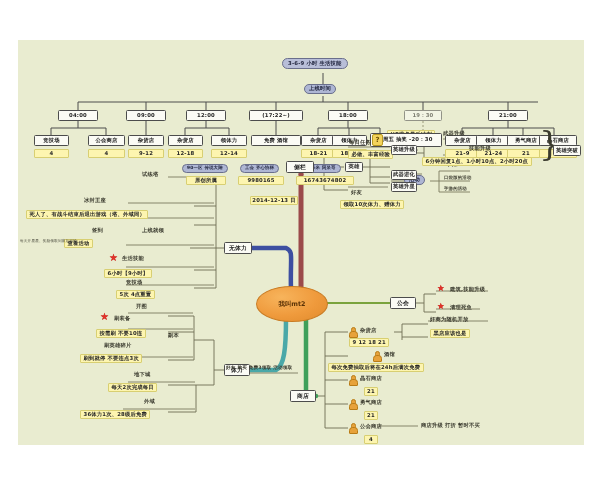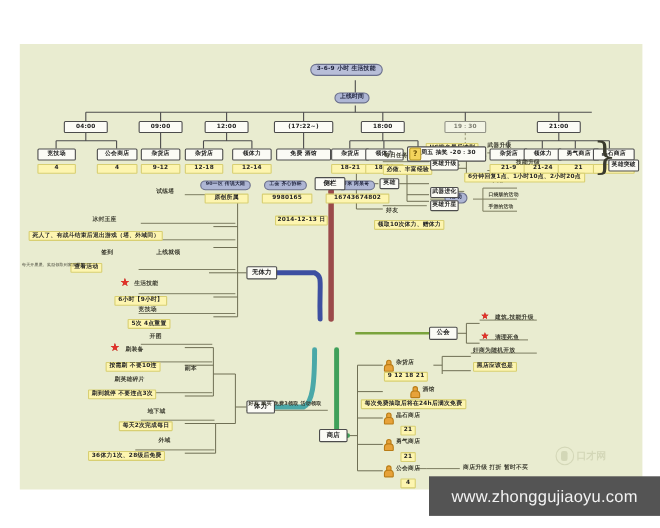--- a/index.html
+++ b/index.html
@@ -264,20 +264,21 @@
     <div class="nd hdr-sm" style="left:288px;top:124px;font-size:4.4px;">帝米  阿呆哥</div>
     <div class="nd yel ctr" style="left:278px;top:136px;width:58px;">16743674802</div>
 
     <div class="nd yel ctr" style="left:232px;top:156px;width:48px;">2014-12-13 日</div>
 
     <div class="nd hdr-sm" style="left:386px;top:135px;">活动</div>
     <div class="nd txt" style="left:428px;top:123px;font-size:4.4px;">QQ群</div>
     <div class="nd txt" style="left:426px;top:136px;font-size:4.4px;">口袋版的活动</div>
     <div class="nd txt" style="left:426px;top:147px;font-size:4.4px;">手游的活动</div>
 
+    <div id="center-node">我叫mt2</div>
 
     <div class="nd box" style="left:206px;top:202px;width:28px;height:12px;font-size:5.8px;">无体力</div>
 
     <div class="nd txt" style="left:124px;top:132px;">试练塔</div>
     <div class="nd txt" style="left:66px;top:158px;">冰封王座</div>
     <div class="nd yel" style="left:8px;top:170px;">死人了、有战斗结束后退出游戏（塔、外域同）</div>
     <div class="nd txt" style="left:74px;top:188px;">签到</div>
     <div class="nd txt" style="left:124px;top:188px;">上线就领</div>
     <div class="nd yel" style="left:46px;top:199px;">查看活动</div>
 
@@ -360,24 +361,17 @@
     <div class="nd txt" style="left:96px;top:276px;">刷装备</div>
     <div class="nd yel" style="left:78px;top:289px;">按需刷 不要10连</div>
     <div class="nd txt" style="left:86px;top:303px;">刷英雄碎片</div>
     <div class="nd yel" style="left:62px;top:314px;">刷到就停 不要连点3次</div>
     <div class="nd txt" style="left:116px;top:332px;">地下城</div>
     <div class="nd yel" style="left:90px;top:343px;">每天2次完成每日</div>
     <div class="nd txt" style="left:126px;top:359px;">外域</div>
     <div class="nd yel" style="left:62px;top:370px;">36体力1次、28级后免费</div>
     <div class="nd txt" style="left:208px;top:325px;font-size:4.6px;width:0;overflow:visible;justify-content:flex-start;">好友 购买  免费3领取 活动领取</div>
 
-    <div id="canvas-logo">
-      <div class="lg-mark"></div>
-      <div class="lg-text">口才网</div>
-    </div>
 
   </div>
 
-  <div class="wm-bar" id="wm-bottom">
-    <span>www.zhonggujiaoyu.com</span>
-  </div>
 
 </div>
 
 </body></html>

